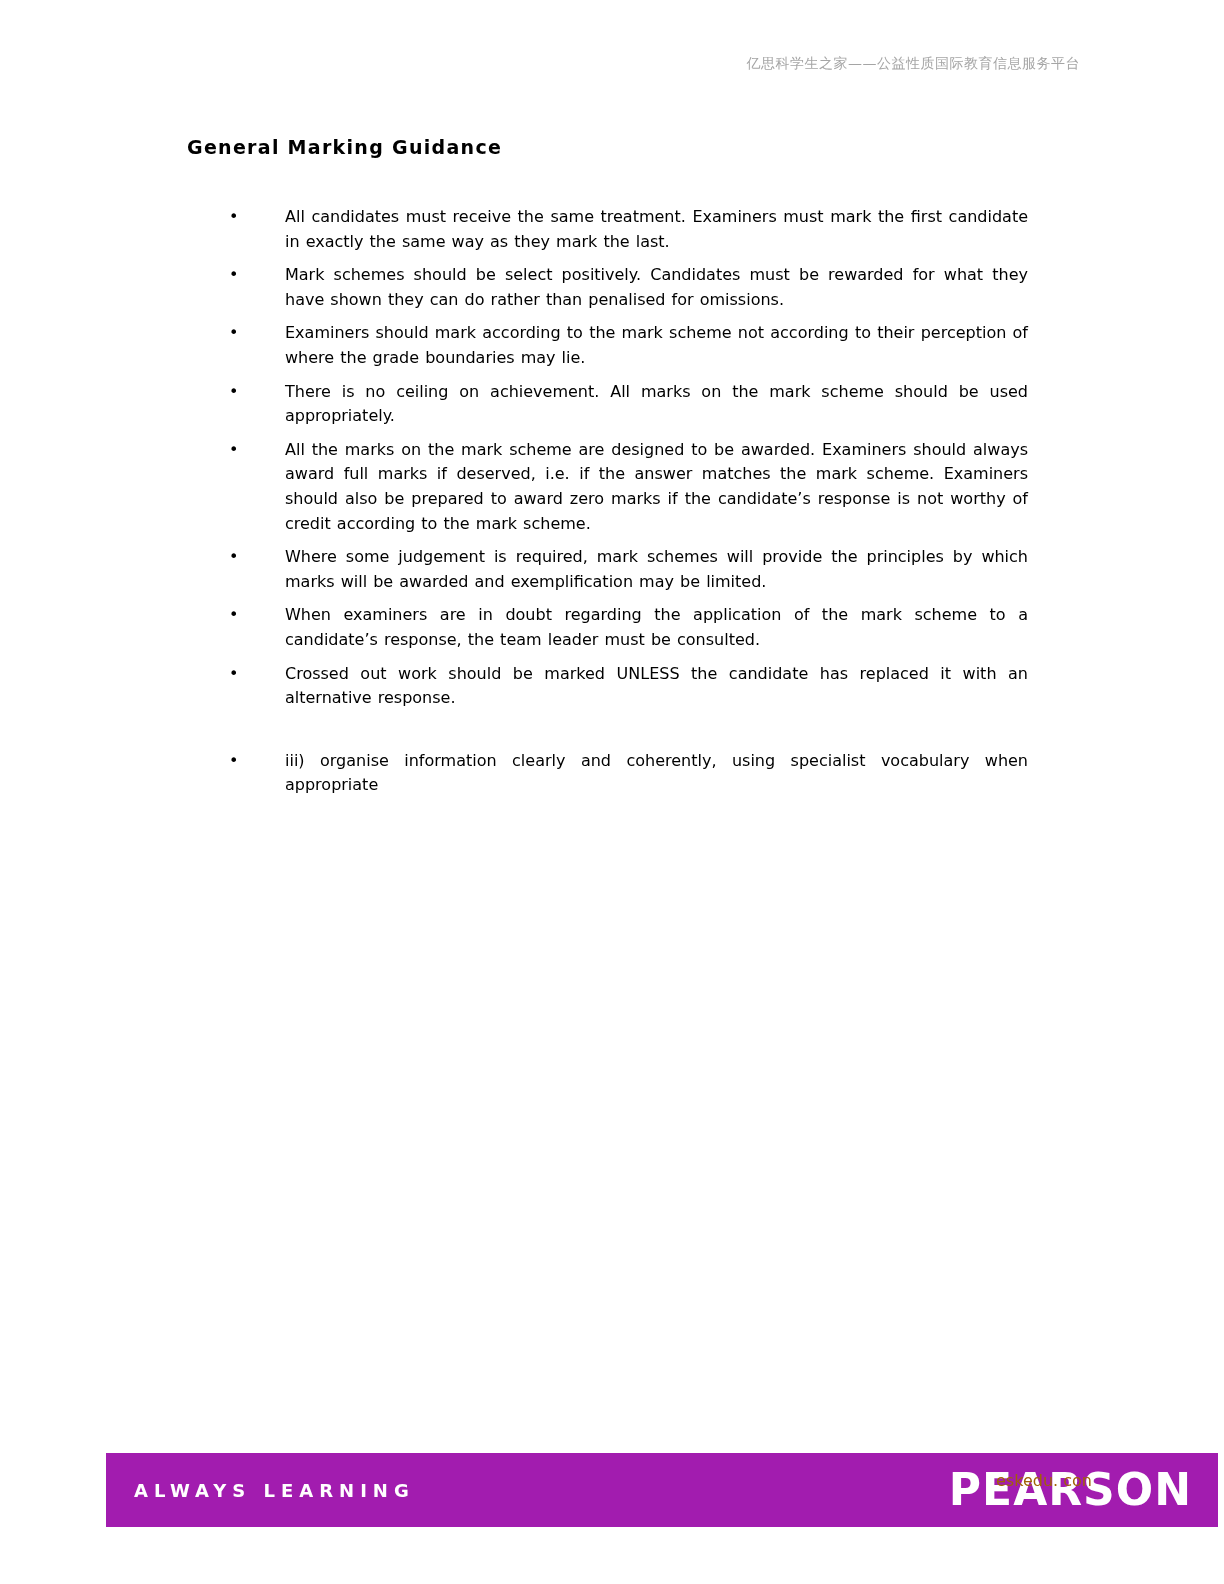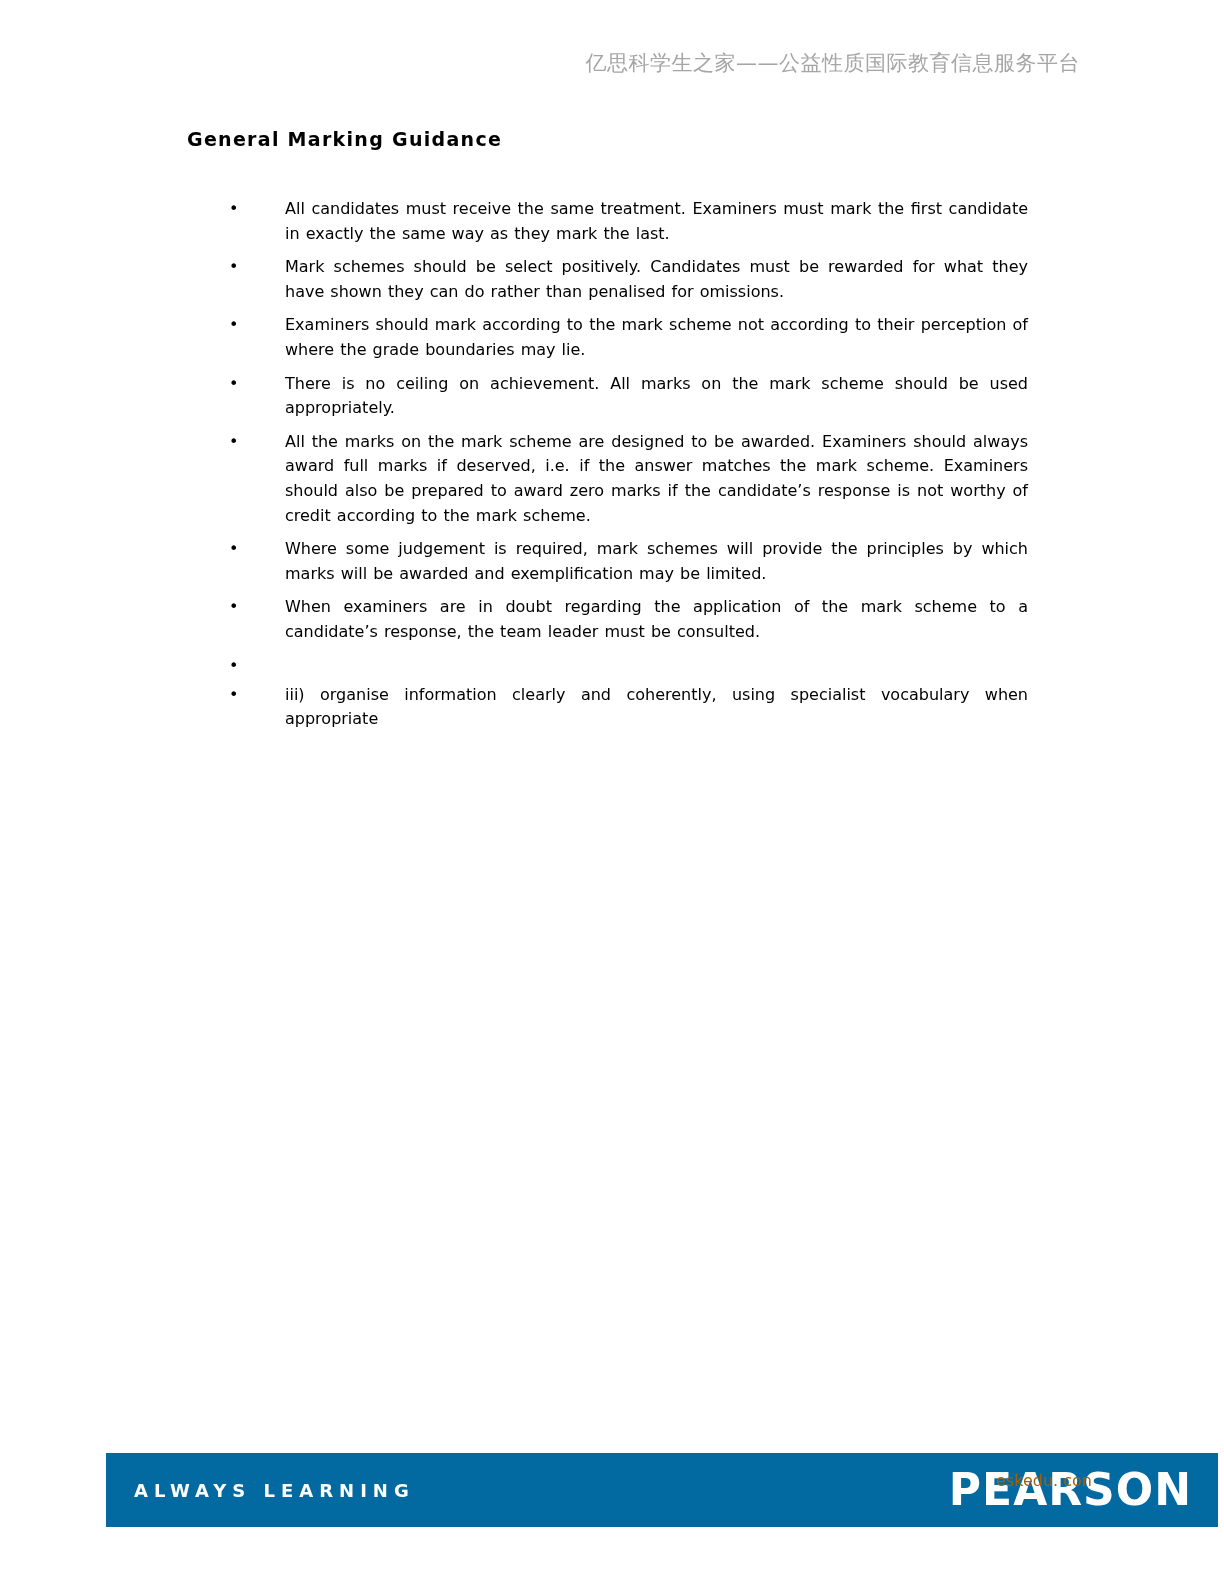--- a/index.html
+++ b/index.html
@@ -10,30 +10,30 @@
     height: 1584px;
     background: #ffffff;
     font-family: "DejaVu Sans", "Liberation Sans", sans-serif;
     color: #000000;
     overflow: hidden;
   }
   .site-banner {
     position: absolute;
     top: 51px;
     right: 144px;
-    font-size: 21px;
+    font-size: 14px;
     line-height: 24px;
     color: #a5a5a5;
     letter-spacing: 0.5px;
     white-space: nowrap;
   }
   .content {
     position: absolute;
     left: 187px;
-    top: 125px;
+    top: 133px;
     width: 841px;
   }
   .doc-title {
     margin: 0 0 43px 0;
     font-size: 19px;
     line-height: 29px;
     font-weight: bold;
     letter-spacing: 1.3px;
     color: #000000;
   }
@@ -67,21 +67,21 @@
     line-height: 24.6px;
     text-align: justify;
     word-spacing: 1px;
   }
   .footer-bar {
     position: absolute;
     left: 106px;
     top: 1453px;
     width: 1112px;
     height: 74px;
-    background: #0369a1;
+    background: #a21caf;
     display: flex;
     align-items: center;
     justify-content: space-between;
     padding: 0 26px 0 28px;
   }
   .tagline {
     color: #ffffff;
     font-size: 18px;
     font-weight: 600;
     letter-spacing: 6px;
@@ -139,20 +139,21 @@
       <li class="bullet-item">
         <span class="bullet-marker">•</span>
         <span>Where some judgement is required, mark schemes will provide the principles by which marks will be awarded and exemplification may be limited.</span>
       </li>
       <li class="bullet-item">
         <span class="bullet-marker">•</span>
         <span>When examiners are in doubt regarding the application of the mark scheme to a candidate’s response, the team leader must be consulted.</span>
       </li>
       <li class="bullet-item">
         <span class="bullet-marker">•</span>
+        <span>Crossed out work should be marked UNLESS the candidate has replaced it with an alternative response.</span>
       </li>
       <li class="bullet-item">
         <span class="bullet-marker">•</span>
         <div class="qwc-strands">
           <p>iii) organise information clearly and coherently, using specialist vocabulary when appropriate</p>
         </div>
       </li>
     </ul>
   </div>
 

